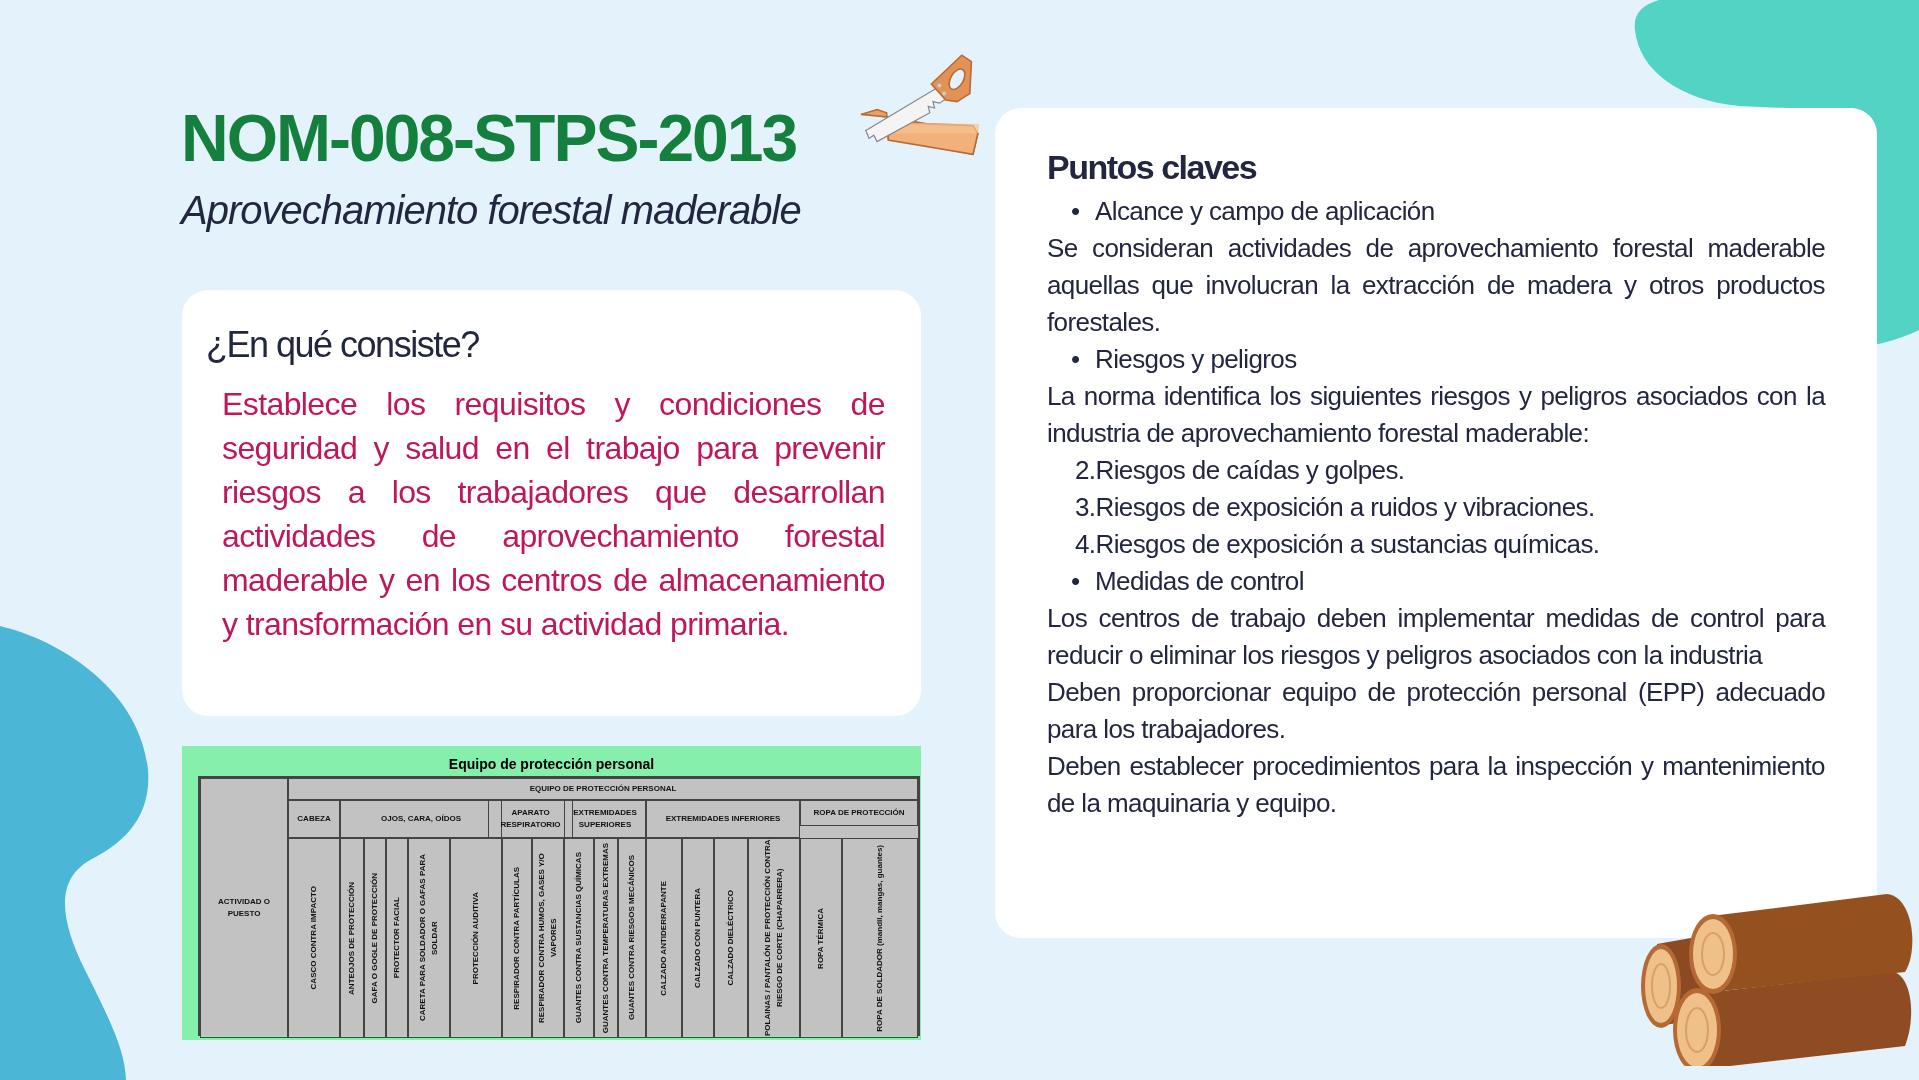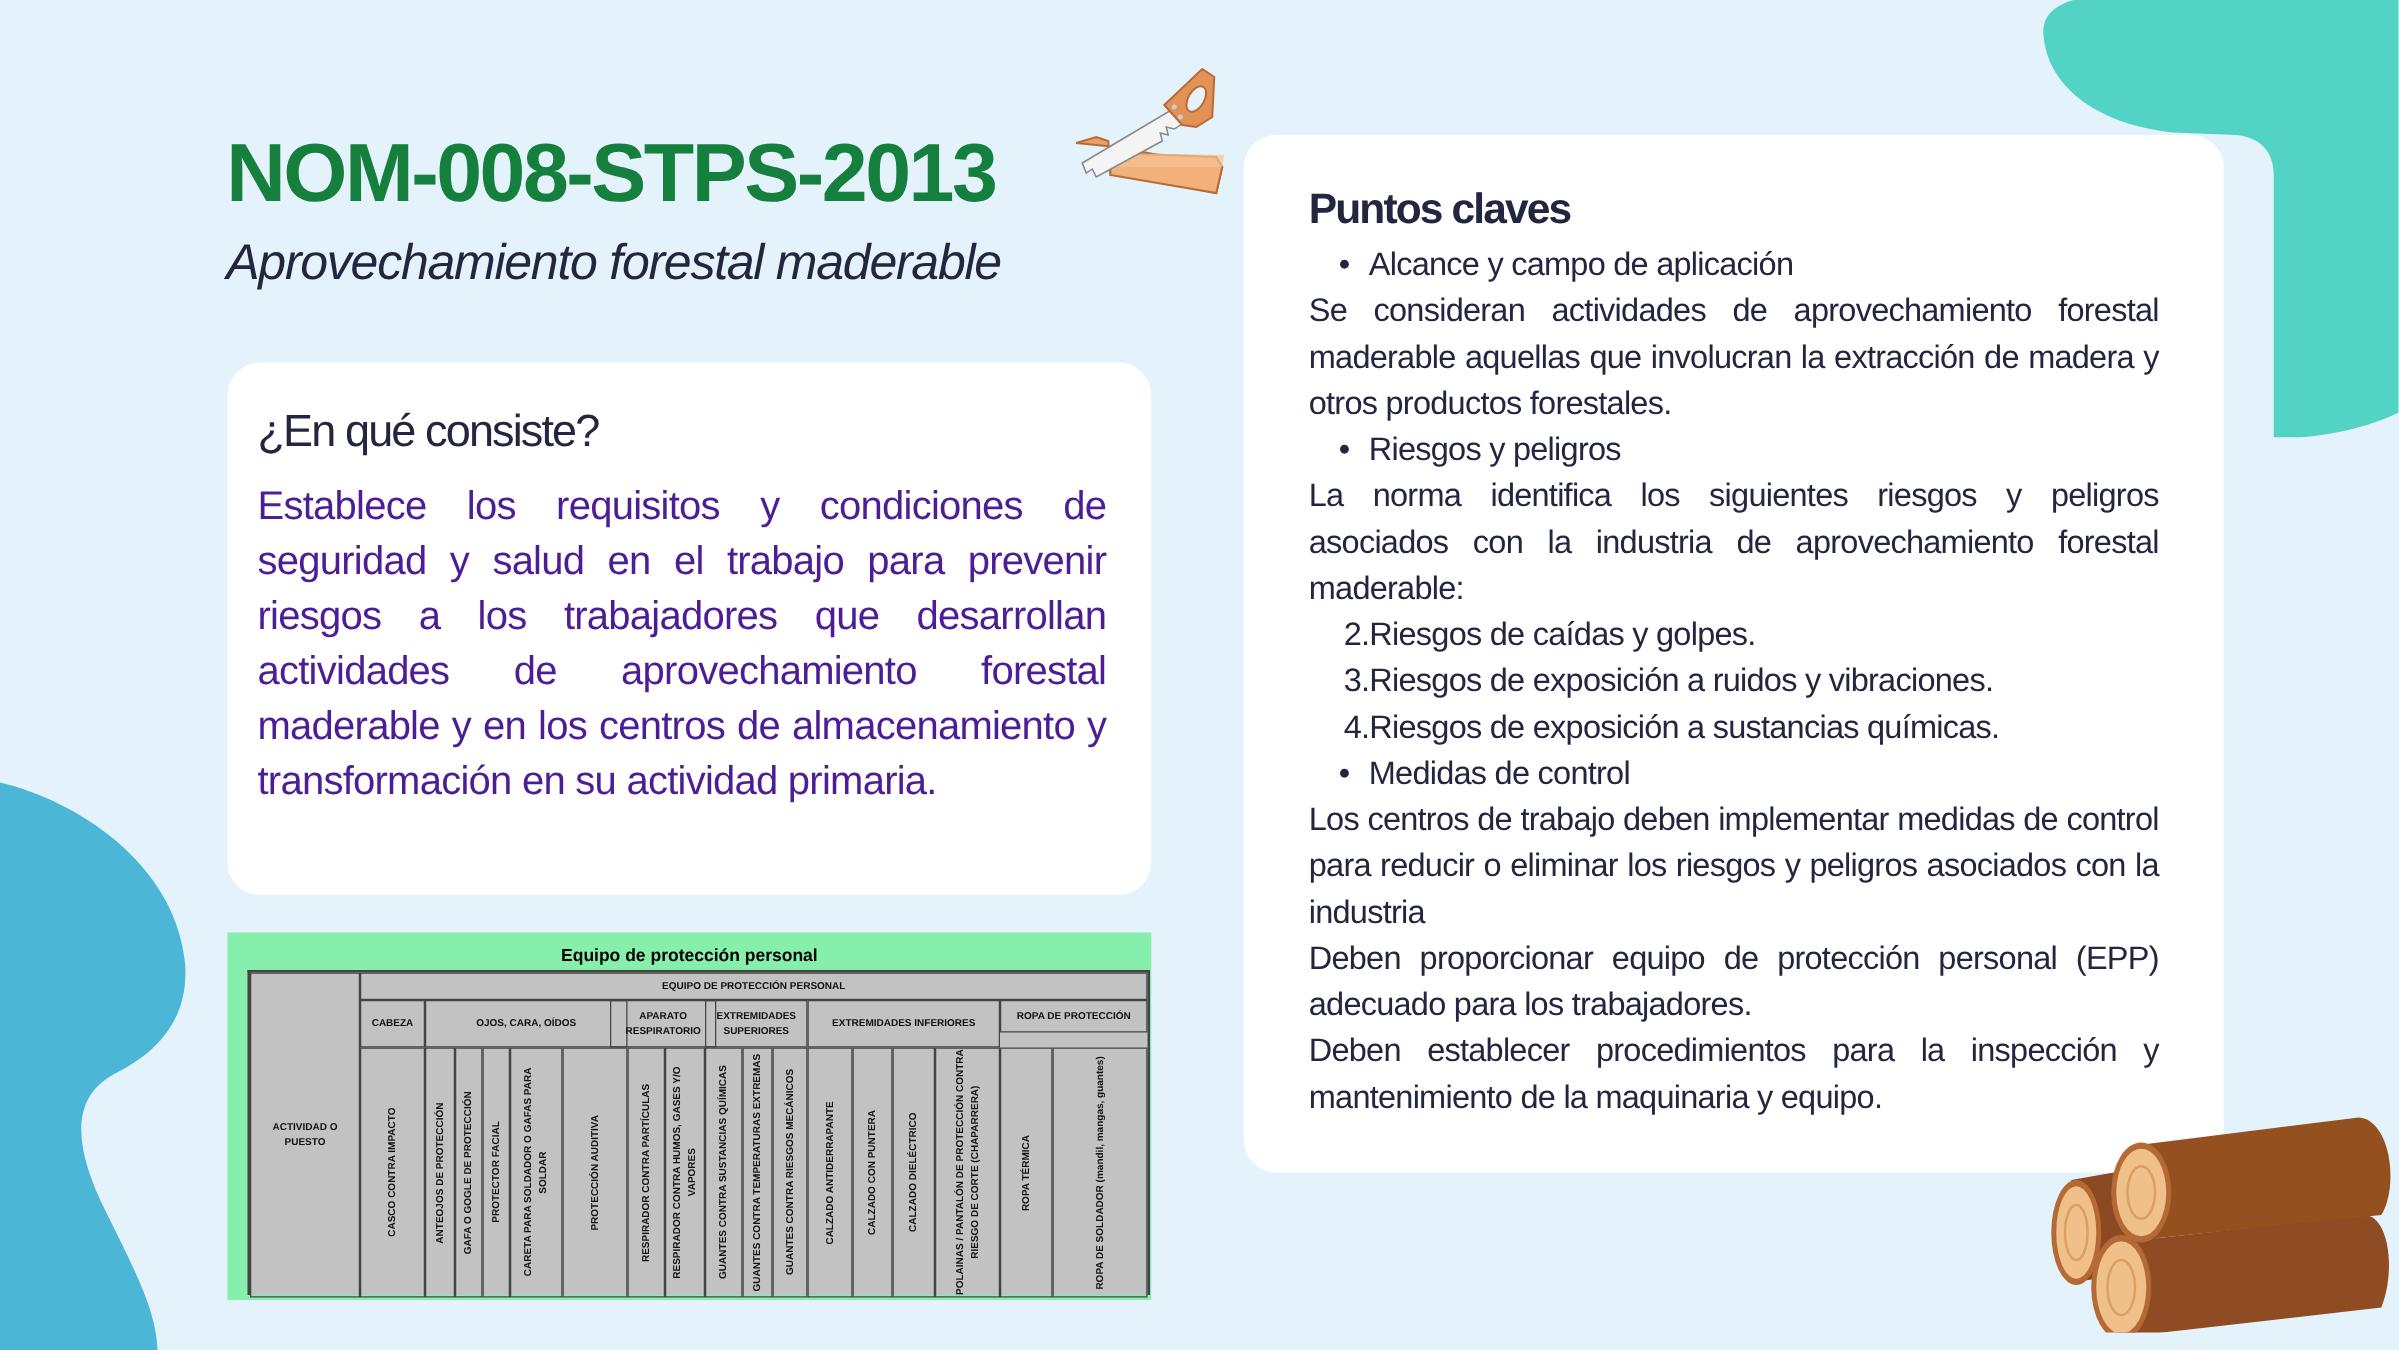--- a/index.html
+++ b/index.html
@@ -27,24 +27,25 @@
 
   .card {
     position: absolute; background: #ffffff; border-radius: 26px;
   }
   .card-left { left: 182px; top: 290px; width: 739px; height: 426px; padding: 30px 36px 0 24px; }
   .card-left h2 {
     font-size: 36px; font-weight: 400; letter-spacing: -1.5px; margin-top: 4px; margin-bottom: 16px;
   }
   .card-left p {
     font-size: 32px; line-height: 44px; text-align: justify; letter-spacing: -0.6px;
-    color: #4c1d95;
-  }
-
-  .card-right { left: 995px; top: 108px; width: 784px; height: 830px; padding: 40px 52px 0 52px; }
+    color: #be185d;
+    margin-left: 16px;
+  }
+
+  .card-right { left: 995px; top: 108px; width: 882px; height: 830px; padding: 40px 52px 0 52px; }
   .card-right h2 {
     font-size: 34px; font-weight: 700; letter-spacing: -1.5px; margin-bottom: 6px;
   }
   .kp { font-size: 26px; line-height: 37px; letter-spacing: -0.6px; color: #23263f; }
   .kp .bullet { padding-left: 24px; display: flex; gap: 16px; }
   .kp .bullet .dot { width: 8px; }
   .kp .para { text-align: justify; }
   .kp .num { padding-left: 28px; }
 
   .epp {

